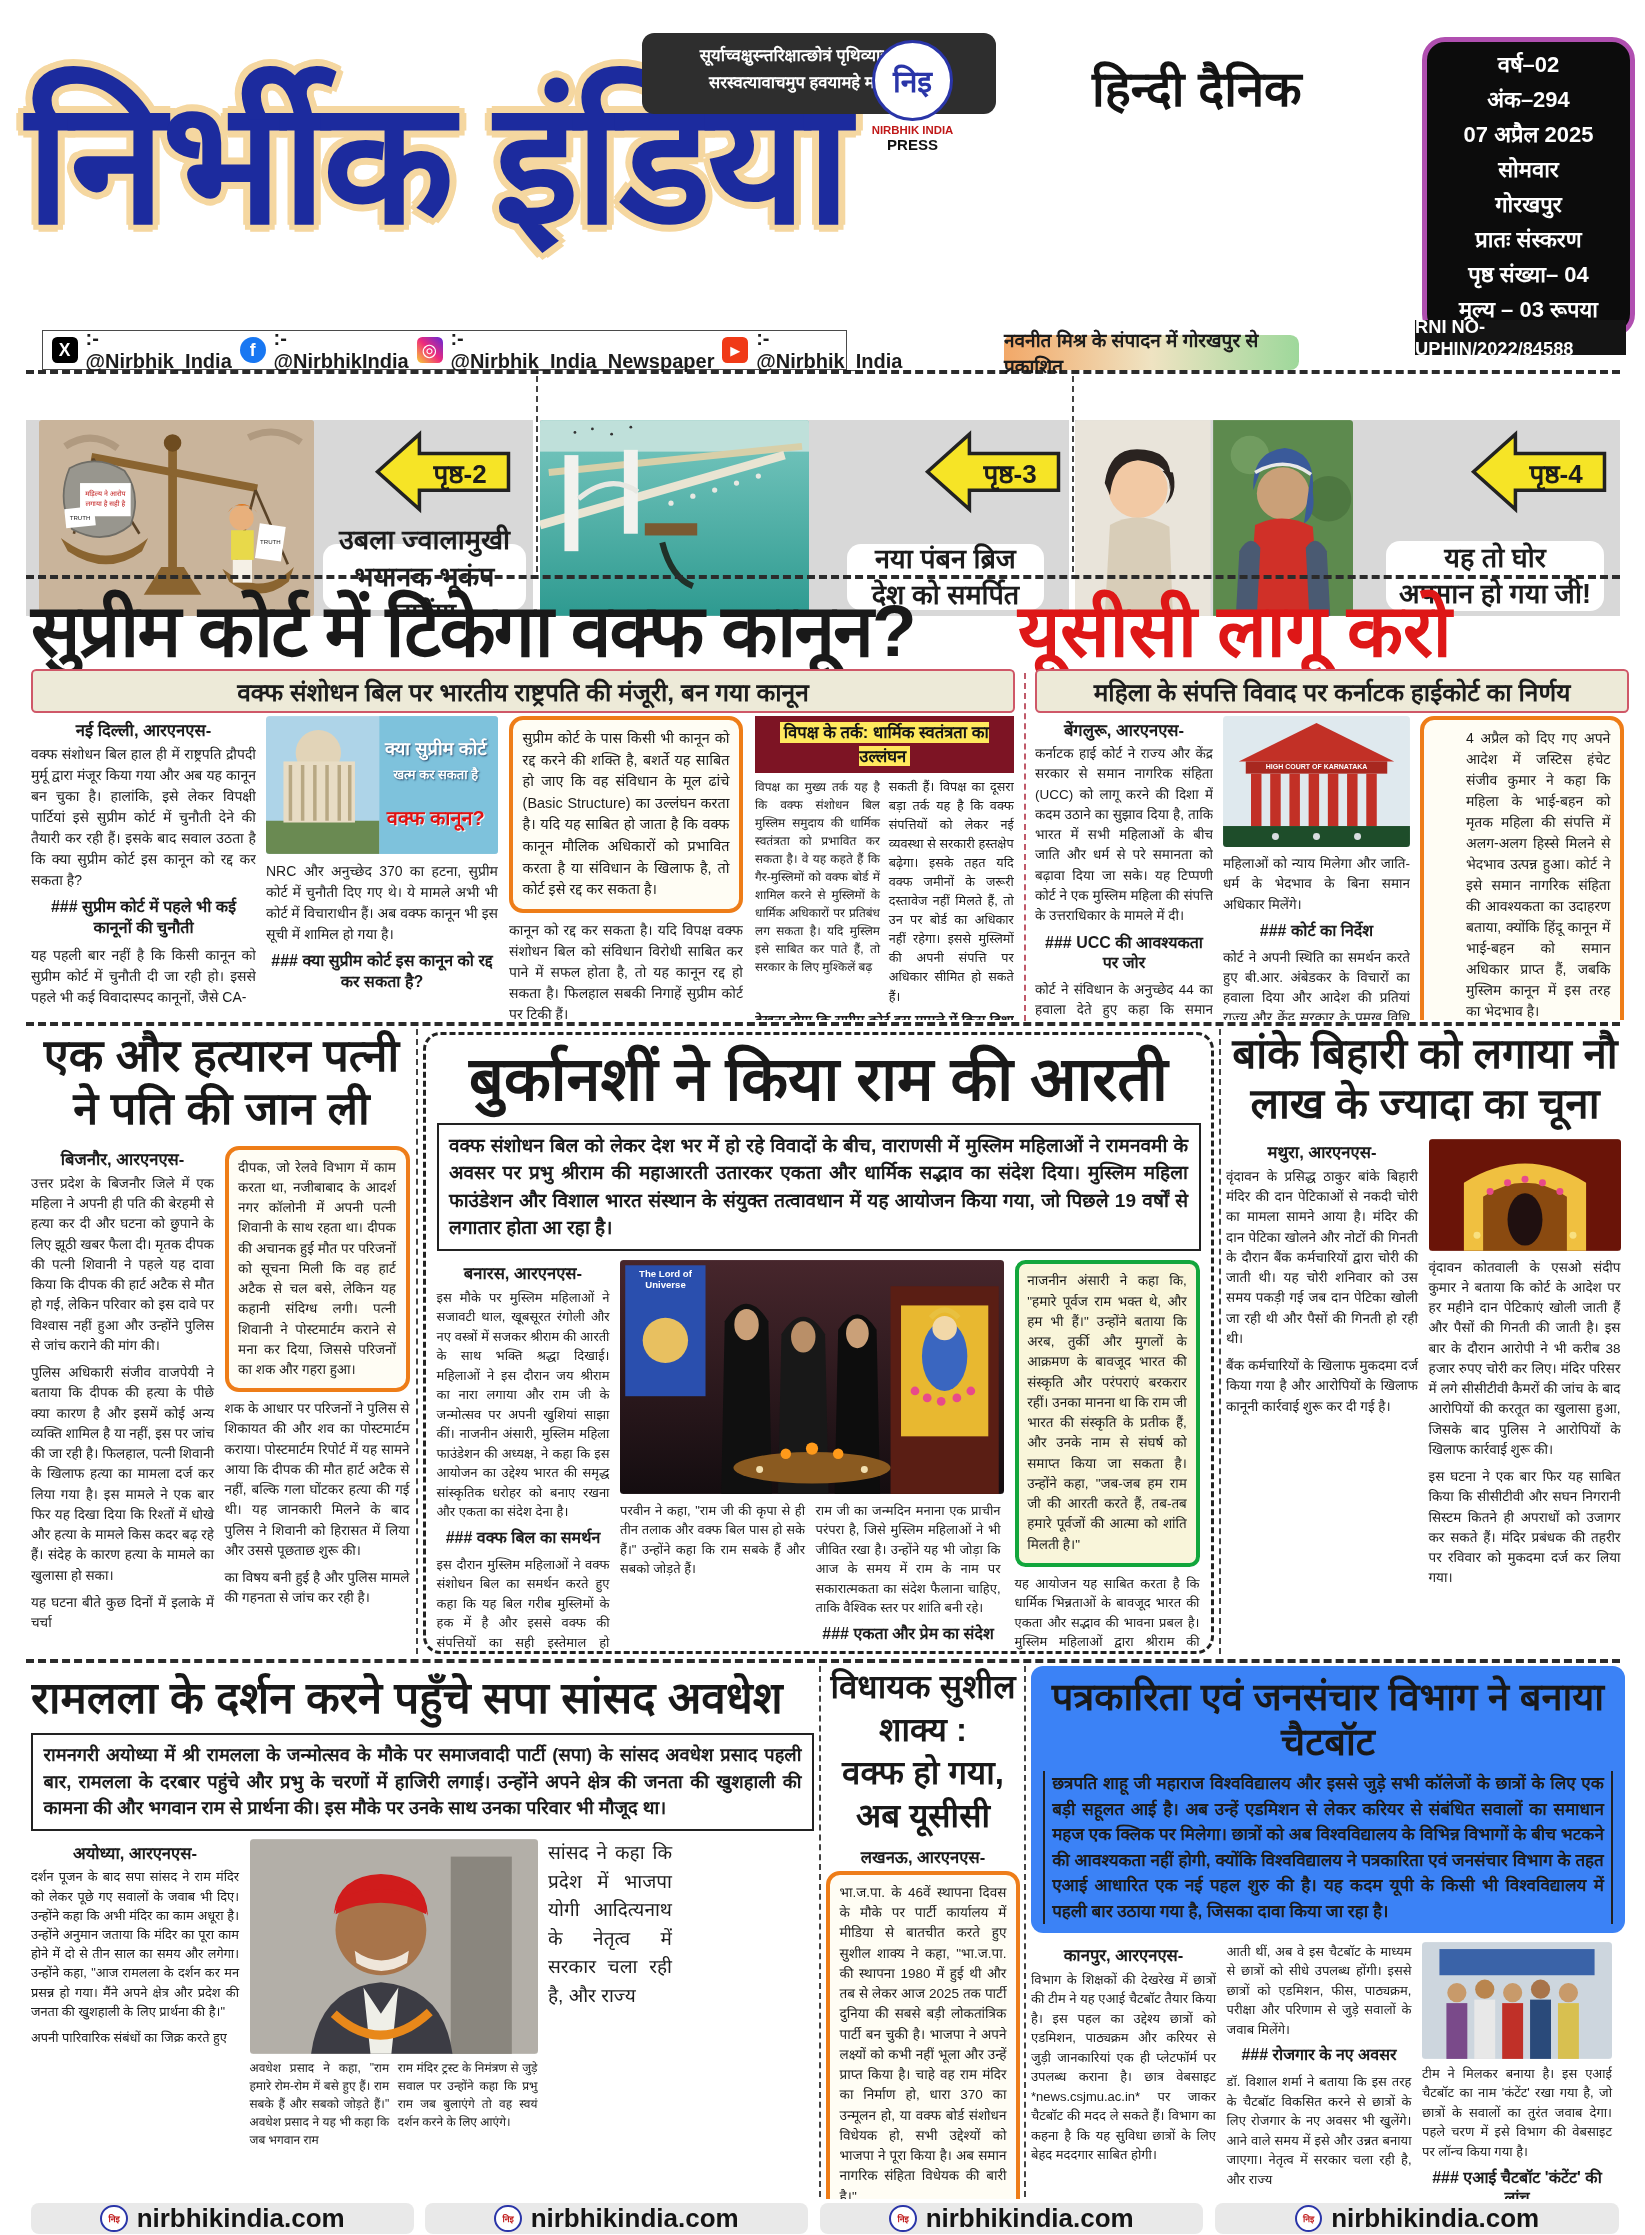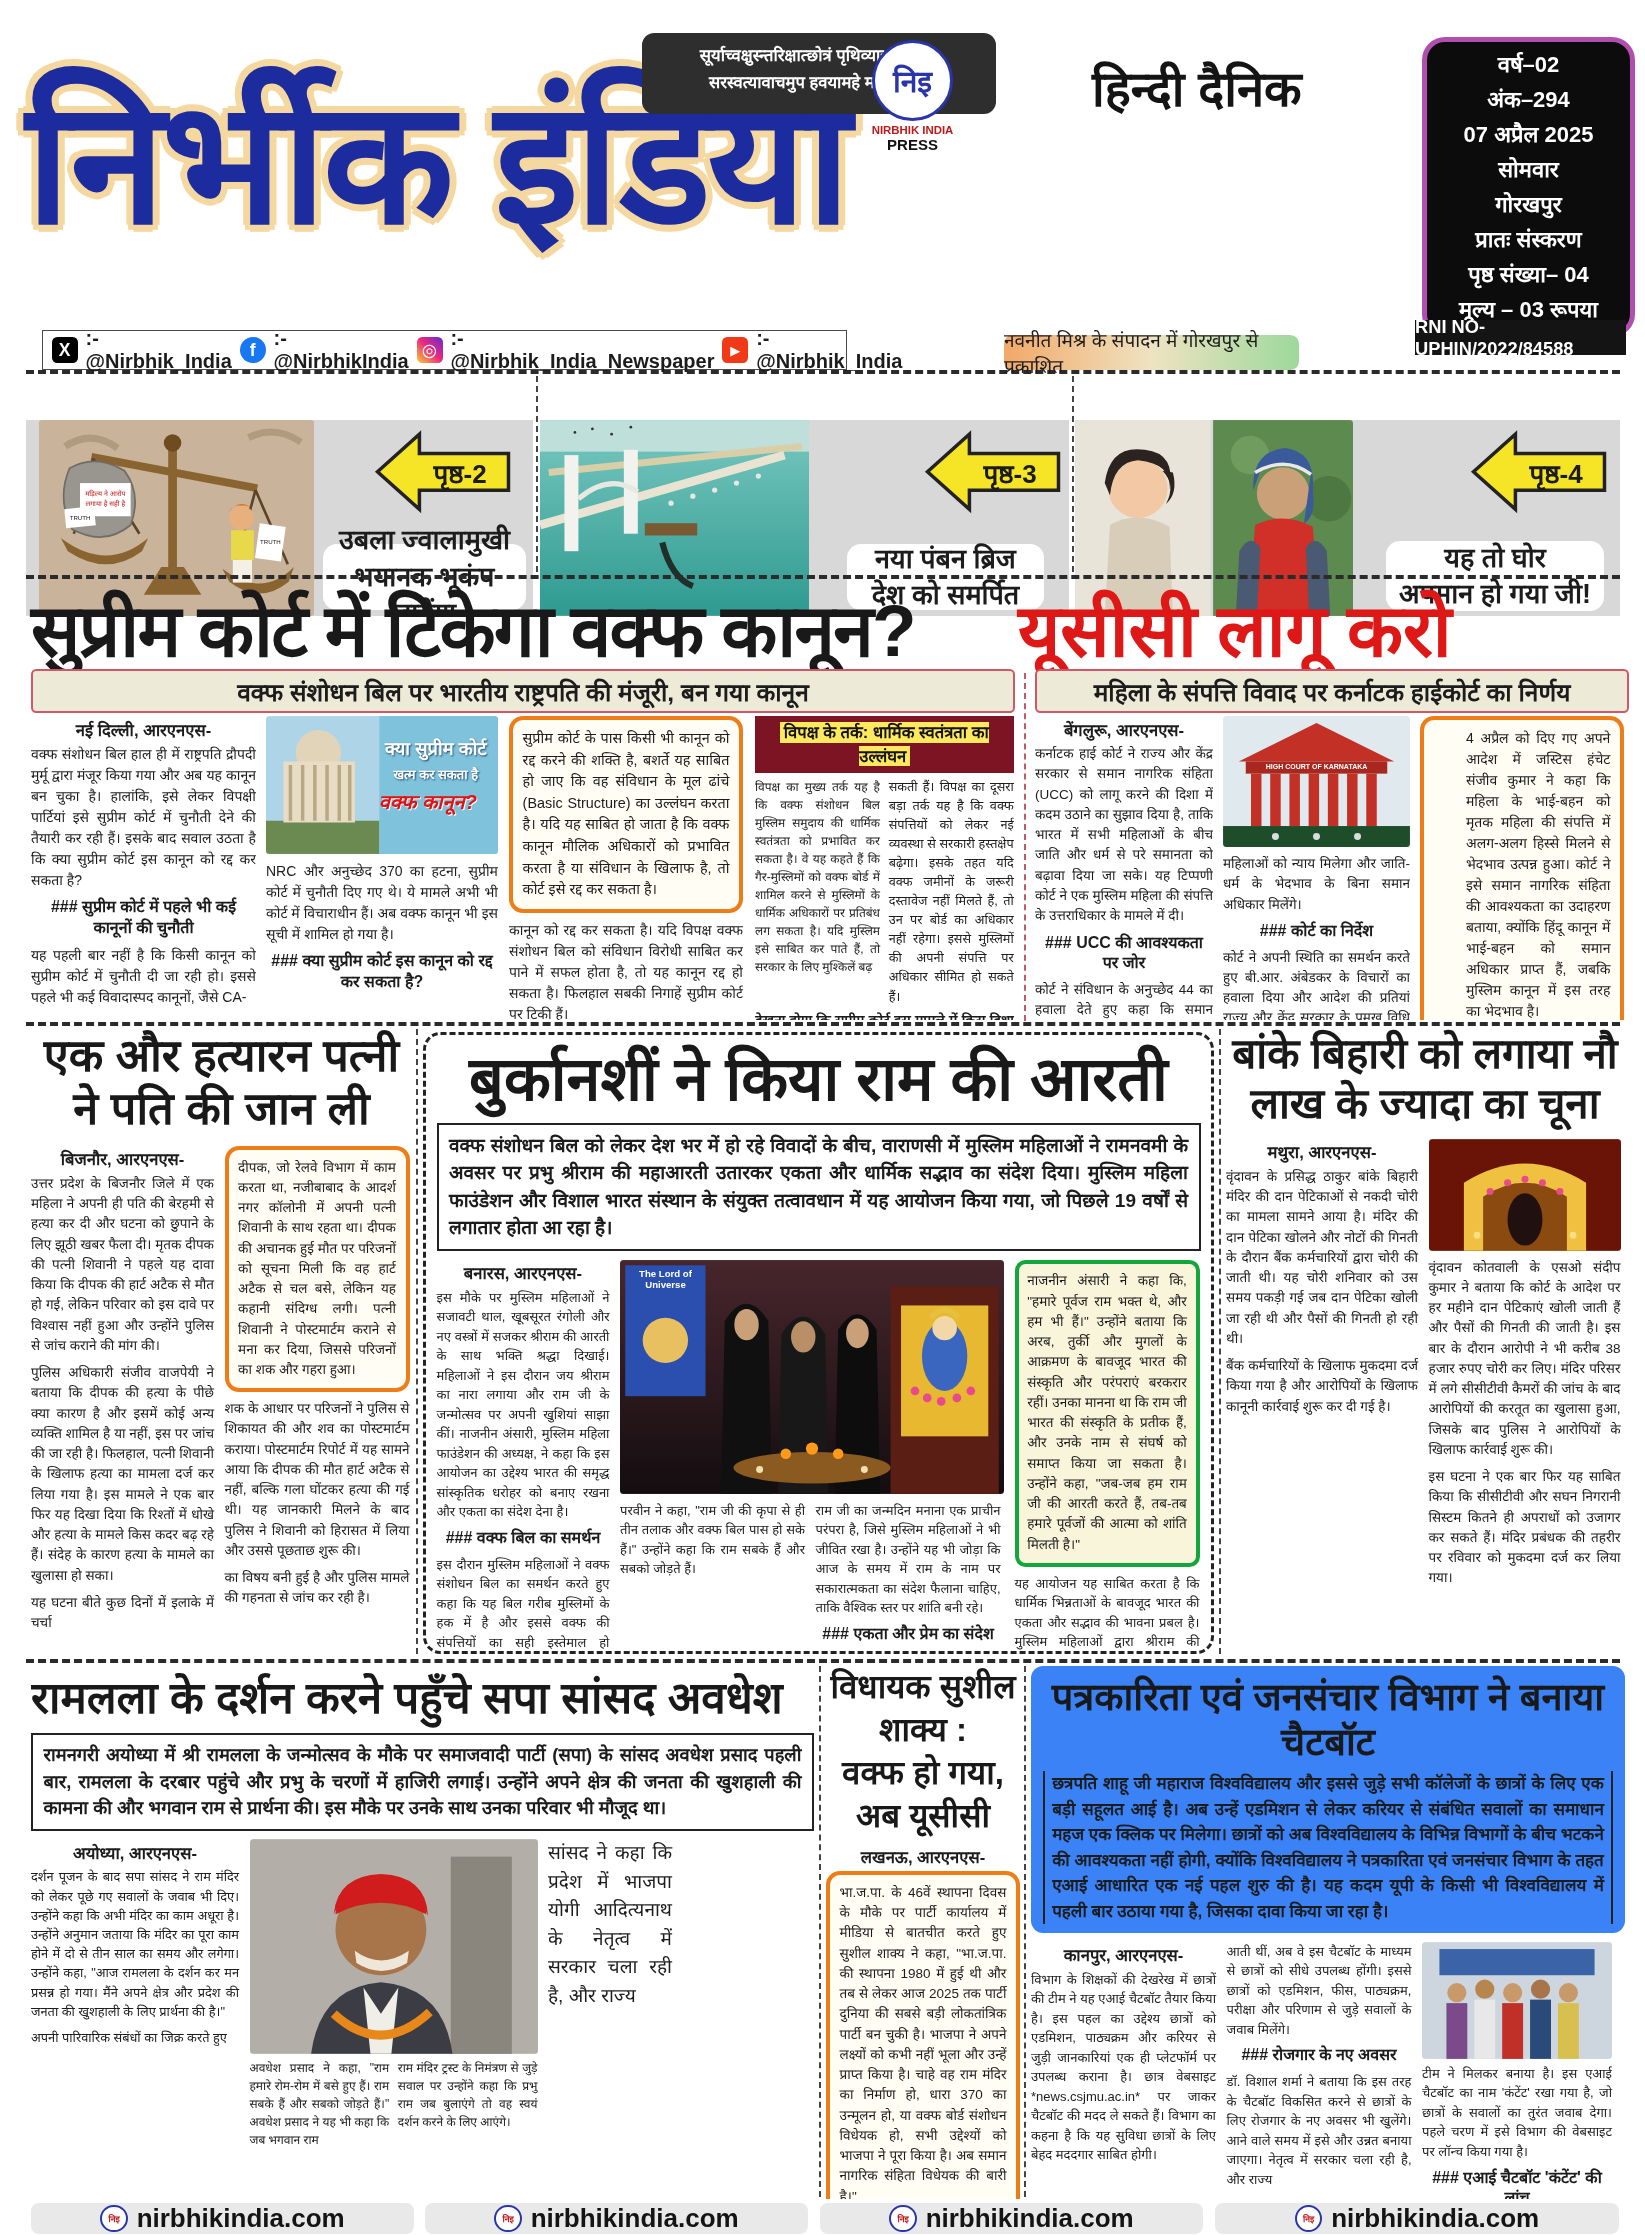--- a/index.html
+++ b/index.html
@@ -26,21 +26,21 @@
   #social-bar{left:42px;top:330px;width:786px;height:38px;background:#fff;border:1.7px solid #4a4a4a;
      display:flex;align-items:center;gap:7.9px;padding:0 8.7px;font-weight:bold;font-size:20px;z-index:6;}
   .soc-ic{width:26px;height:26px;border-radius:5.2px;display:flex;align-items:center;justify-content:center;
      color:#fff;font-weight:900;font-size:17.5px;flex:0 0 auto;}
   .ic-x{background:#000;}
   .ic-fb{background:#1877f2;border-radius:50%;}
   .ic-ig{background:linear-gradient(45deg,#f9ce34,#ee2a7b,#6228d7);}
   .ic-yt{background:#f03a17;border-radius:5.2px;font-size:13px;}
   #publisher-pill{left:1004px;top:335px;width:295px;height:35px;border-radius:8.7px;
      background:linear-gradient(90deg,#f2a868,#efe3c2,#9ed89b);display:flex;align-items:center;justify-content:center;
-     font-weight:normal;font-size:19px;z-index:6;}
+     font-weight:bold;font-size:19px;z-index:6;}
   #rni-box{left:1415px;top:320px;width:211px;height:35px;background:#141414;color:#fff;display:flex;
      align-items:center;justify-content:center;font-weight:bold;font-size:18.3px;z-index:7;}
   
   .teaser{position:absolute;top:376px;height:196px;background:#d8d8d8;overflow:hidden;margin-top:44px;}
   .teaser .art{position:absolute;top:0;left:0;height:196px;}
   .page-arrow{position:absolute;width:138px;height:86px;}
   .page-arrow svg{position:absolute;inset:0;}
   .page-arrow .lbl{position:absolute;left:38px;top:26px;width:96px;text-align:center;font-weight:900;font-size:26px;}
   .teaser-cap{position:absolute;background:#fff;border-radius:14px;text-align:center;font-weight:900;
      font-size:27px;line-height:1.35;display:flex;align-items:center;justify-content:center;}
@@ -269,21 +269,21 @@
             <line x1="42" y1="56" x2="42" y2="120"></line>
           <line x1="56" y1="56" x2="56" y2="120"></line>
             <line x1="70" y1="56" x2="70" y2="120"></line>
           <line x1="84" y1="56" x2="84" y2="120"></line>
             <line x1="96" y1="56" x2="96" y2="120"></line>
         </g>
         <rect x="130" y="0" width="136" height="158" fill="#7ec2dc"></rect>
       </svg>
       <div style="position:absolute;right:5.2px;top:19px;width:114px;text-align:center;font-weight:900;font-size:18.3px;color:#fff;text-shadow:0.9px 0.9px 1.7px #246;">क्या सुप्रीम कोर्ट</div>
       <div style="position:absolute;right:5.2px;top:49px;width:114px;text-align:center;font-weight:bold;font-size:13px;color:#fff;text-shadow:0.9px 0.9px 1.7px #246;">खत्म कर सकता है</div>
-      <div style="position:absolute;right:5.2px;top:72px;width:114px;font-weight:900;font-size:20px;color:#e01212;text-shadow:0.9px 0.9px 0 #fff;font-style:italic;">वक्फ कानून?</div>
+      <div style="position:absolute;right:5.2px;top:88px;width:114px;text-align:center;font-weight:900;font-size:20px;color:#e01212;text-shadow:0.9px 0.9px 0 #fff;">वक्फ कानून?</div>
     </div>
     <div class="bodytext" style="margin-top:7px;">NRC और अनुच्छेद 370 का हटना, सुप्रीम कोर्ट में चुनौती दिए गए थे। ये मामले अभी भी कोर्ट में विचाराधीन हैं। अब वक्फ कानून भी इस सूची में शामिल हो गया है।</div>
     <div class="sub3">### क्या सुप्रीम कोर्ट इस कानून को रद्द कर सकता है?</div>
   </div>
 
   <div class="col" style="left:509px;top:716px;width:234px;height:304px;">
     <div class="obox bodytext" style="font-size:14.4px;">सुप्रीम कोर्ट के पास किसी भी कानून को रद्द करने की शक्ति है, बशर्ते यह साबित हो जाए कि वह संविधान के मूल ढांचे (Basic Structure) का उल्लंघन करता है। यदि यह साबित हो जाता है कि वक्फ कानून मौलिक अधिकारों को प्रभावित करता है या संविधान के खिलाफ है, तो कोर्ट इसे रद्द कर सकता है।</div>
     <div class="bodytext" style="margin-top:7px;">कानून को रद्द कर सकता है। यदि विपक्ष वक्फ संशोधन बिल को संविधान विरोधी साबित कर पाने में सफल होता है, तो यह कानून रद्द हो सकता है। फिलहाल सबकी निगाहें सुप्रीम कोर्ट पर टिकी हैं।</div>
   </div>
 

